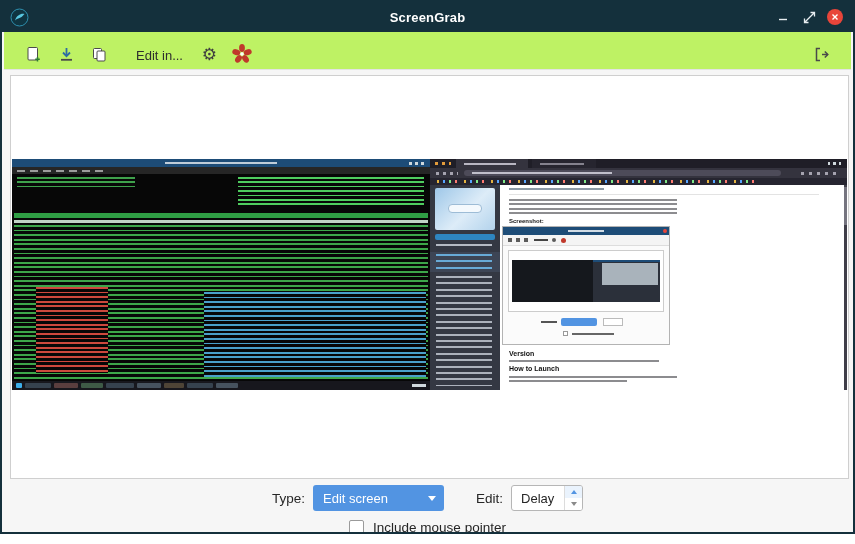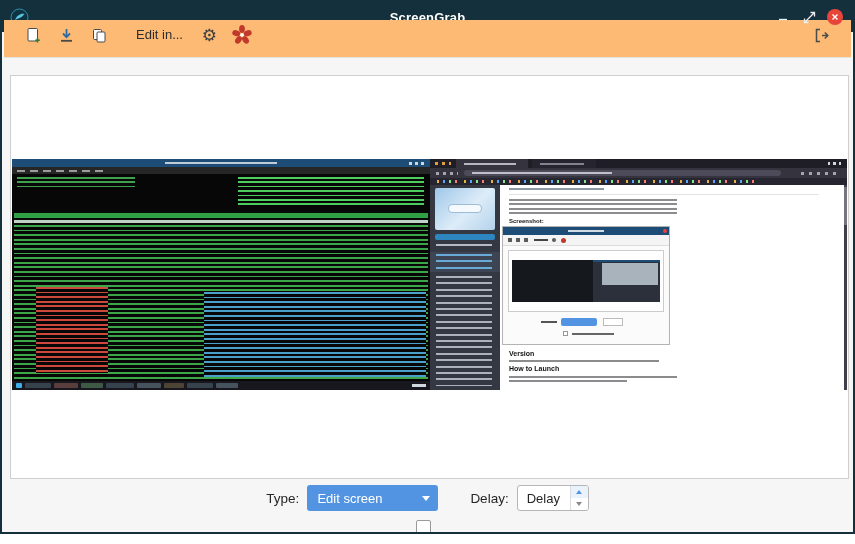--- a/index.html
+++ b/index.html
@@ -11,22 +11,22 @@
   .titlebar { position:absolute; top:0; left:0; right:0; height:30px; background:#14303c;
               display:flex; align-items:center; padding:0 8px; }
   .tb-title { position:absolute; left:0; right:0; text-align:center; color:#fff;
               font-weight:bold; font-size:13px; letter-spacing:.2px; }
   .tb-controls { margin-left:auto; display:flex; align-items:center; gap:6px; position:relative; z-index:2; }
   .tb-btn { width:20px; height:20px; display:flex; align-items:center; justify-content:center; }
   .close-circle { width:16px; height:16px; border-radius:50%; background:#e8453a;
                   display:flex; align-items:center; justify-content:center; }
 
   
-  .toolbar { position:absolute; top:18px; left:2px; right:2px; height:38px; background:#fdba74;
-             border-bottom:1px solid #e3e3e3; display:flex; align-items:flex-start; padding:0 13px; }
+  .toolbar { position:absolute; top:30px; left:2px; right:2px; height:38px; background:#bef264;
+             border-bottom:1px solid #e3e3e3; display:flex; align-items:flex-end; padding:0 13px; }
   .tool-btn { width:33px; height:30px; display:flex; align-items:center; justify-content:center;
               border-radius:3px; }
   .edit-btn { font-size:13px; color:#2e2e2e; padding:0 10px; margin-left:10px; height:28px;
               display:flex; align-items:center; }
   .gear-glyph { font-size:17px; color:#3f3f3f; line-height:1; }
   .exit-btn { margin-left:auto; }
 
   
   .preview { position:absolute; left:8px; top:73px; width:839px; height:404px;
              background:#fff; border:1px solid #cfcfcf; }
@@ -350,31 +350,32 @@
     </div>
   </div>
 
   <div class="bottom">
     <div class="row1">
       <span class="ctl-label">Type:</span>
       <div class="combo">
         <span>Edit screen</span>
         <span class="combo-arrow"></span>
       </div>
-      <span class="ctl-label delay-label">Delay:</span>
+      <span class="ctl-label delay-label">Edit:</span>
       <div class="spin">
         <span>Delay</span>
         <div class="spin-btns">
           <div class="spin-up">
               <i></i>
             </div>
           <div class="spin-down">
               <i></i>
             </div>
         </div>
       </div>
     </div>
     <div class="row2">
       <span class="checkbox"></span>
+      <span class="ctl-label">Include mouse pointer</span>
     </div>
   </div>
 
 </div>
 
 </body></html>

